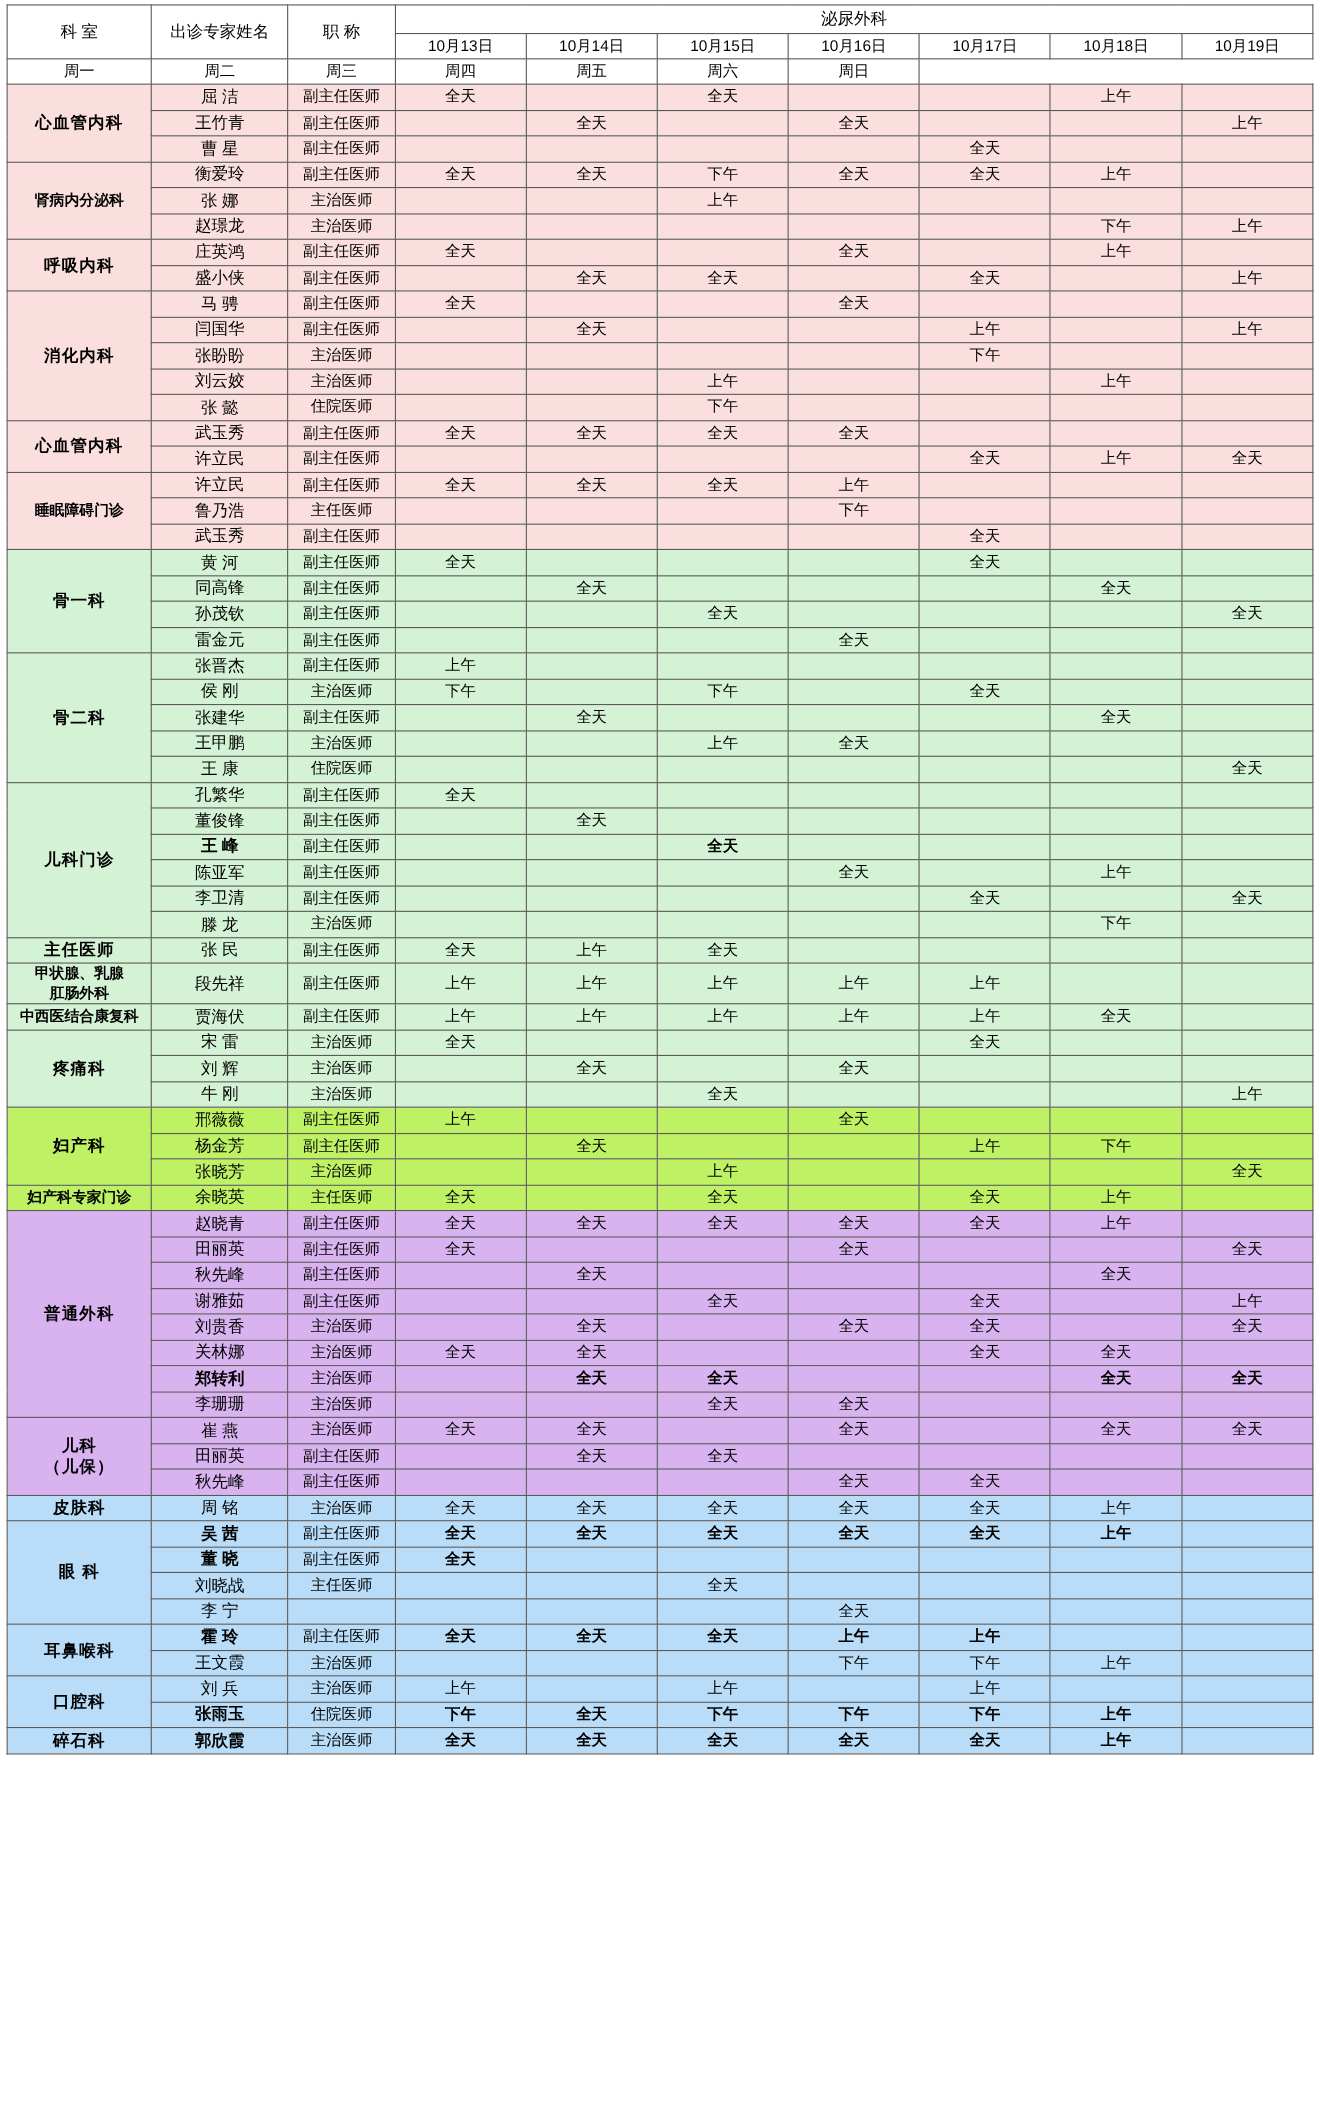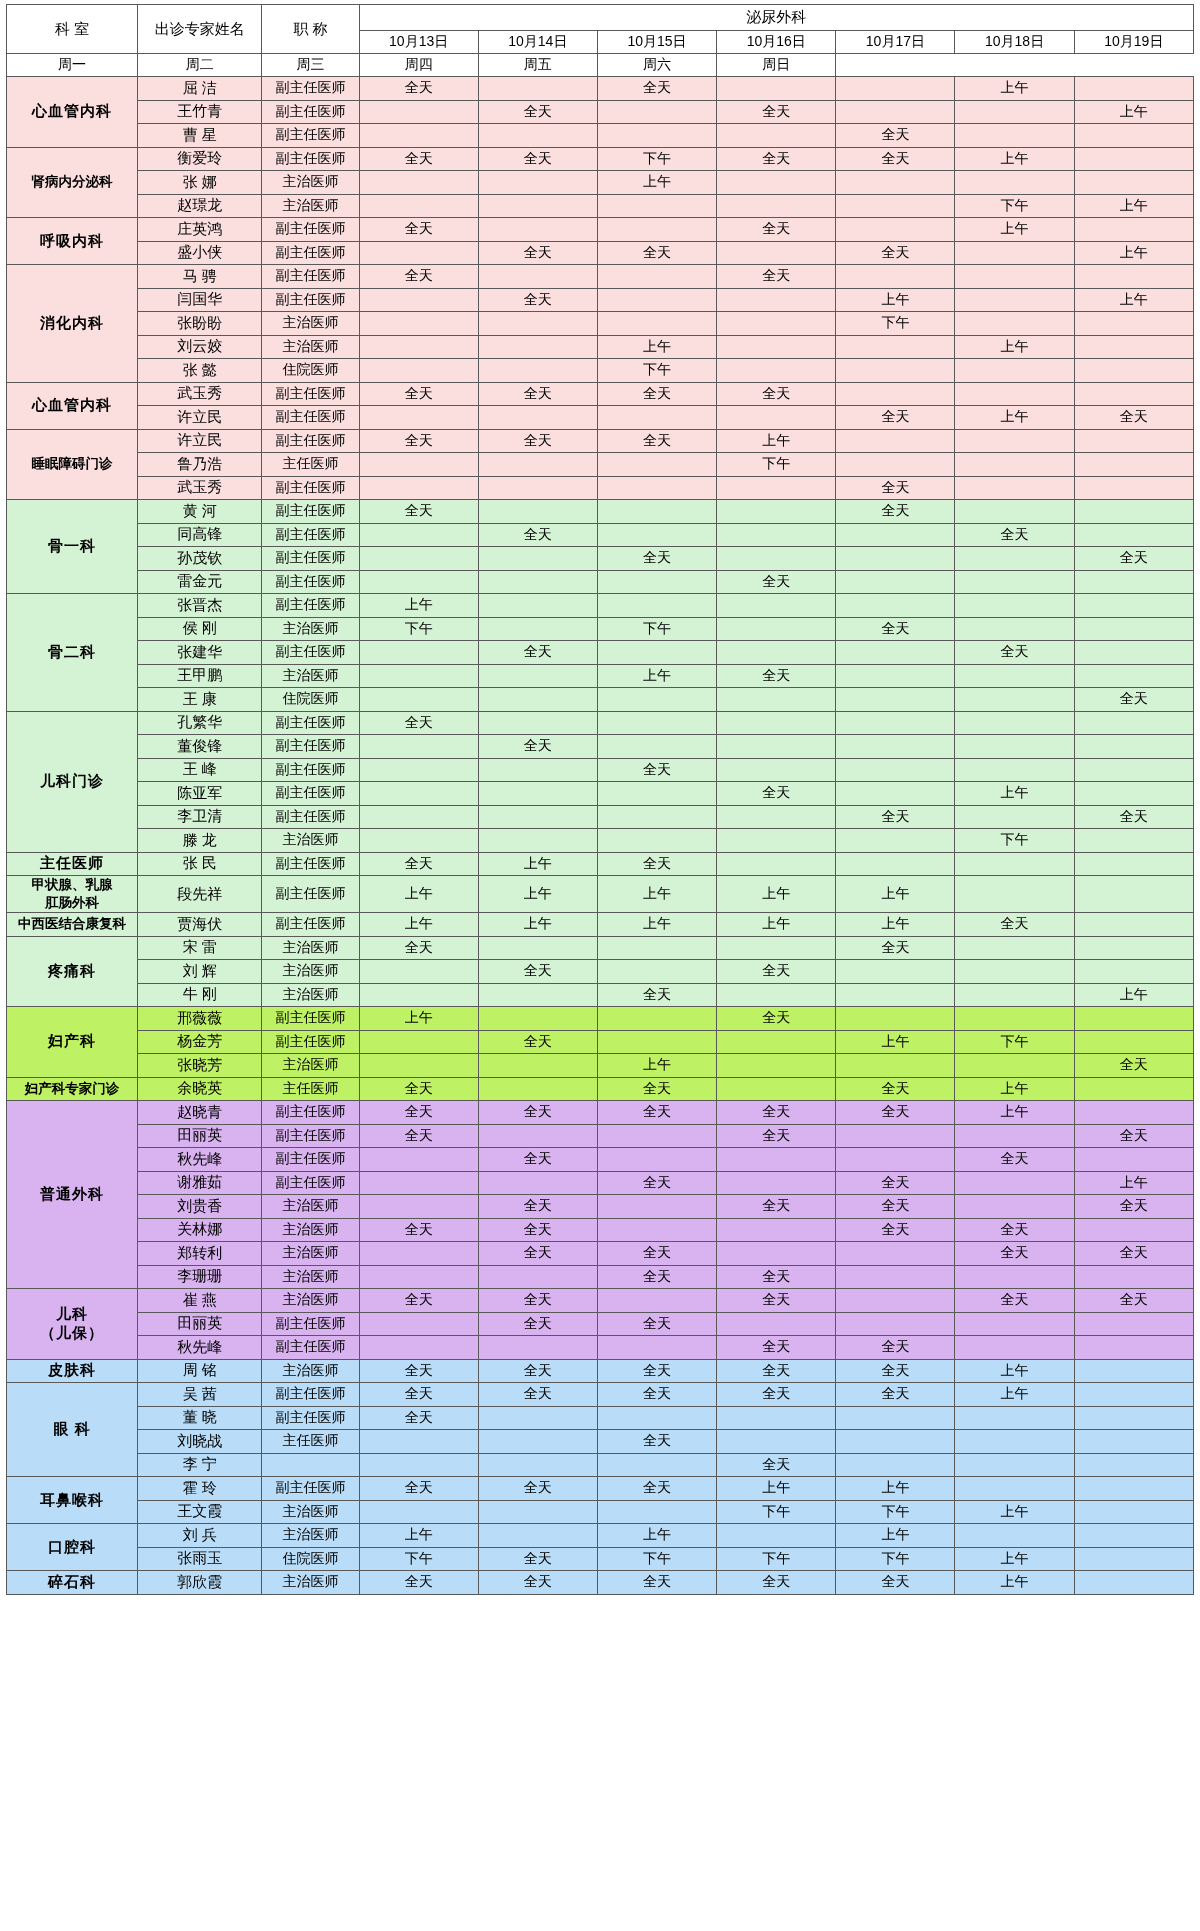--- a/index.html
+++ b/index.html
@@ -13,21 +13,21 @@
   th,td{border:1px solid #595959;font-size:15px;text-align:center;vertical-align:middle;padding:0;color:#000;}
   th{font-weight:normal;}
   .hdr-tall{height:26px;}
   .hdr-row2{height:23px;border-radius:10px;}
   tbody td{height:22.5px;}
   .dept{font-size:15px;letter-spacing:1px;font-weight:bold;}
   .dept-sm{font-size:13.5px;letter-spacing:0;}
   .name{font-size:15px;}
   .title{font-size:14px;}
   .slot{font-size:14px;}
-  .bold{font-weight:normal;}
+  .bold{font-weight:bold;}
   
   .g-pink td{background:#fbdfdf;}
   .g-green td{background:#d4f2d4;}
   .g-orange td{background:#bef264;}
   .g-purple td{background:#d9b3f0;}
   .g-blue td{background:#b9ddf8;}
   thead th{background:#fff;}
 </style>
 </head>
 <body>

